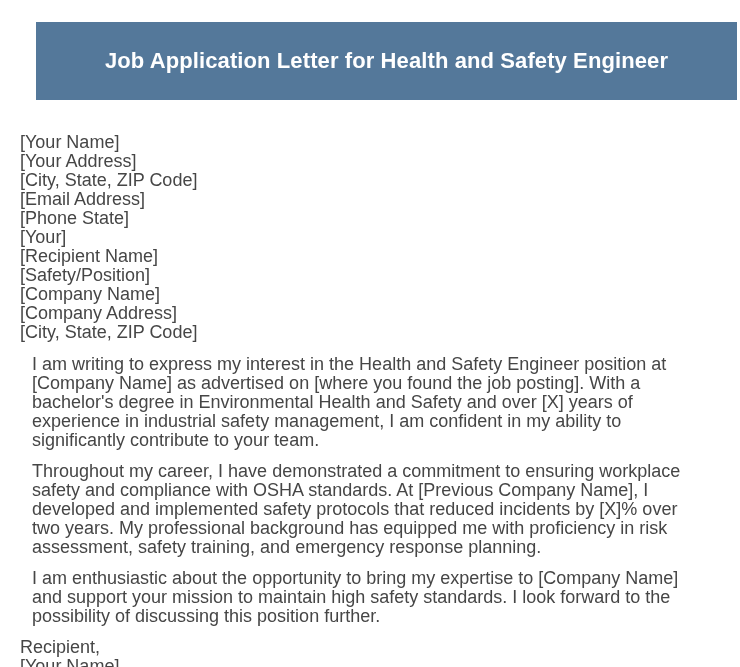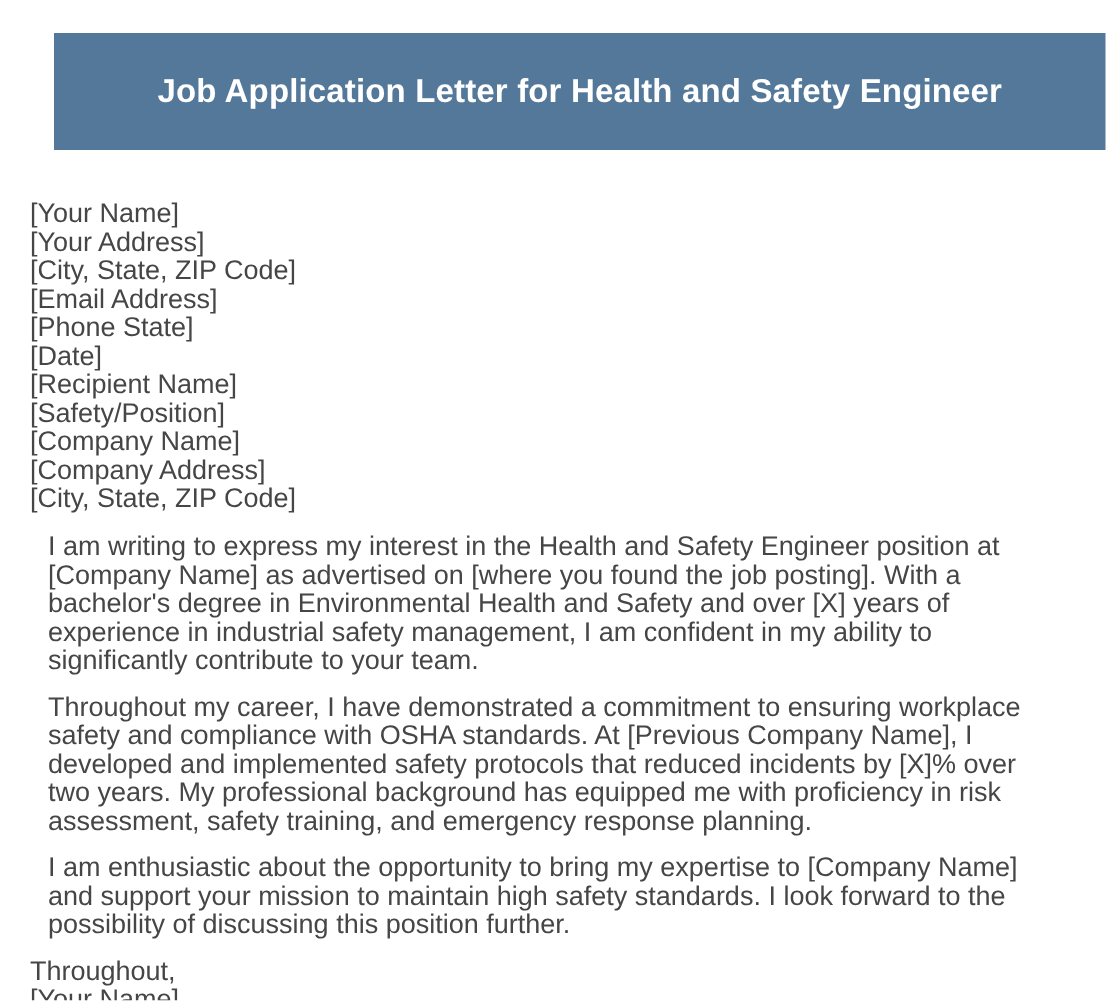--- a/index.html
+++ b/index.html
@@ -73,33 +73,33 @@
   </div>
 
   <div class="letter-body">
 
     <div>
       <div class="letter-line">[Your Name]</div>
       <div class="letter-line">[Your Address]</div>
       <div class="letter-line">[City, State, ZIP Code]</div>
       <div class="letter-line">[Email Address]</div>
       <div class="letter-line">[Phone State]</div>
-      <div class="letter-line">[Date]</div>
+      <div class="letter-line">[Your]</div>
     </div>
 
     <div>
       <div class="letter-line">[Recipient Name]</div>
       <div class="letter-line">[Safety/Position]</div>
       <div class="letter-line">[Company Name]</div>
       <div class="letter-line">[Company Address]</div>
       <div class="letter-line">[City, State, ZIP Code]</div>
     </div>
 
 
     <p class="letter-para">I am writing to express my interest in the Health and Safety Engineer position at [Company Name] as advertised on [where you found the job posting]. With a bachelor's degree in Environmental Health and Safety and over [X] years of experience in industrial safety management, I am confident in my ability to significantly contribute to your team.</p>
     <p class="letter-para">Throughout my career, I have demonstrated a commitment to ensuring workplace safety and compliance with OSHA standards. At [Previous Company Name], I developed and implemented safety protocols that reduced incidents by [X]% over two years. My professional background has equipped me with proficiency in risk assessment, safety training, and emergency response planning.</p>
     <p class="letter-para">I am enthusiastic about the opportunity to bring my expertise to [Company Name] and support your mission to maintain high safety standards. I look forward to the possibility of discussing this position further.</p>
 
-    <div class="letter-line">Throughout,</div>
+    <div class="letter-line">Recipient,</div>
     <div class="letter-line">[Your Name]</div>
 
   </div>
 </div>
 
 </body></html>

